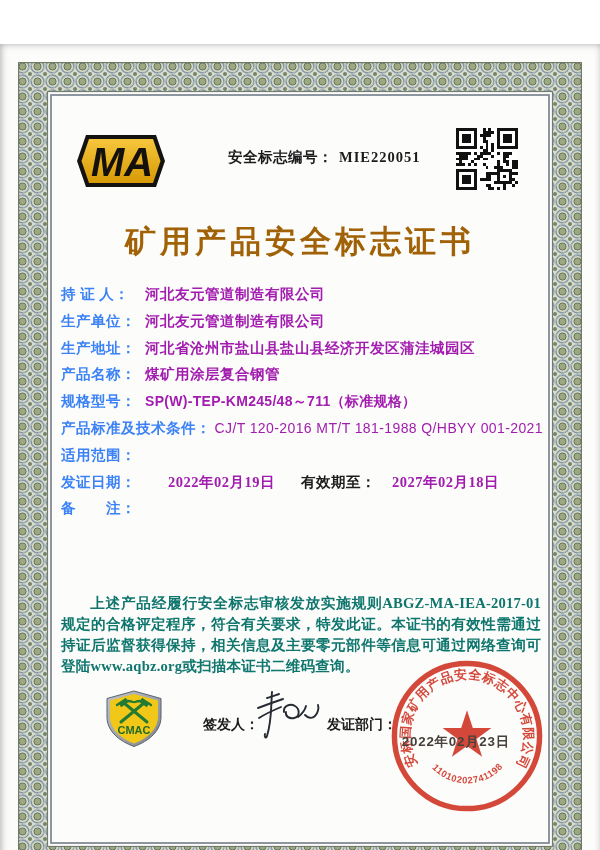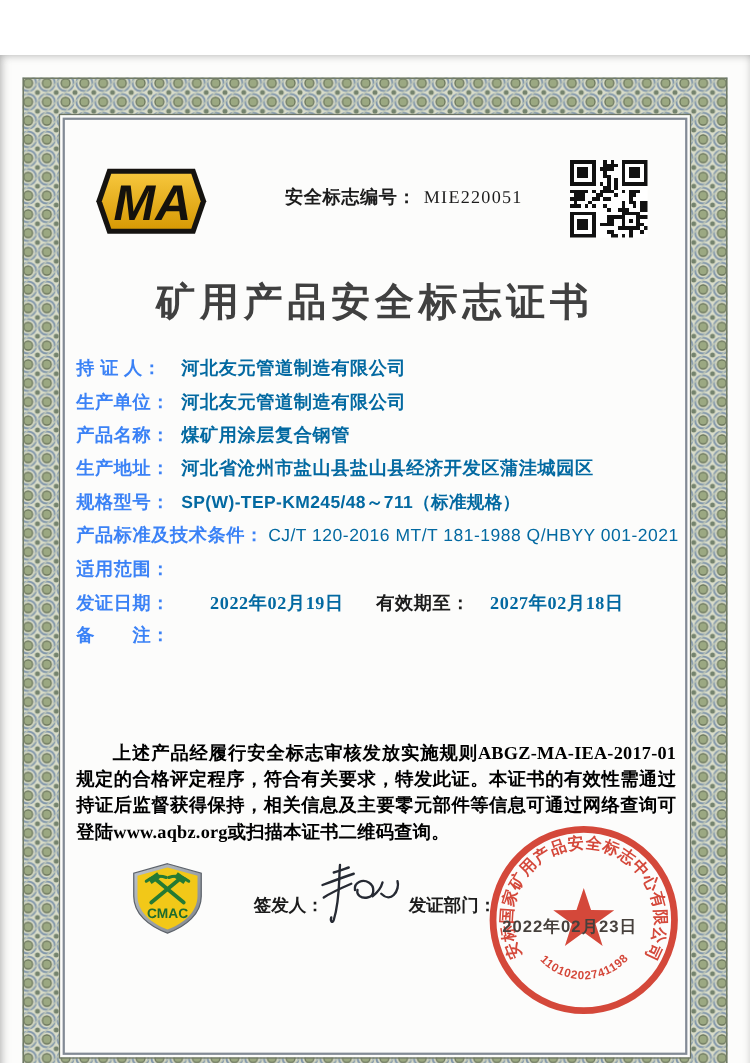--- a/index.html
+++ b/index.html
@@ -7,42 +7,42 @@
     position:relative;width:600px;height:850px;background:#fcfcfb;overflow:hidden;
     font-family:"Liberation Serif","DejaVu Serif",serif;color:#1c1c1c;
     box-shadow:inset 4px 3px 7px -3px rgba(110,110,110,.55), inset -3px -3px 6px -3px rgba(140,140,140,.4);
     margin-top:44px;
   }
   .abs{position:absolute;}
   svg{display:block;}
 
   
   .cert-no{left:228px;top:104px;font-size:14.5px;font-weight:700;letter-spacing:.5px;white-space:nowrap;}
-  .cert-no .val{font-family:"Liberation Serif","DejaVu Serif",serif;font-weight:400;margin-left:6px;letter-spacing:1px;}
+  .cert-no .val{font-family:"Liberation Serif","DejaVu Serif",serif;font-weight:700;margin-left:6px;letter-spacing:1px;}
 
   .title{
     left:0;top:177px;width:600px;text-align:center;margin:0;
     font-family:"Liberation Sans","DejaVu Sans",sans-serif;
-    font-size:31px;font-weight:800;letter-spacing:4px;color:#404040;
+    font-size:31px;font-weight:800;letter-spacing:4px;color:#a16207;
   }
 
   
   .fields{left:61px;top:241px;width:482px;}
   .row{display:flex;align-items:baseline;height:26.8px;font-size:14.5px;white-space:nowrap;}
   .row .label{font-weight:700;min-width:84px;letter-spacing:.5px;color:#3b82f6;}
-  .row .value{font-weight:600;color:#0369a1;letter-spacing:.5px;}
+  .row .value{font-weight:600;color:#a21caf;letter-spacing:.5px;}
   .row .value.latin-bold{font-family:"Liberation Sans","DejaVu Sans",sans-serif;font-weight:700;letter-spacing:.3px;font-size:14px;}
   .row .value.latin{font-family:"Liberation Sans","DejaVu Sans",sans-serif;font-weight:400;letter-spacing:.4px;font-size:14px;margin-left:10px;}
   .row .value2-label{font-weight:700;margin-left:26px;letter-spacing:.5px;}
   .row .value.w-fixed{min-width:130px;text-align:right;}
 
   
   .paragraph{
     left:61px;top:549px;width:480px;margin:0;
-    font-size:14.6px;line-height:21px;font-weight:700;color:#000000;
+    font-size:14.6px;line-height:21px;font-weight:700;color:#0f766e;
     text-align:justify;text-indent:2em;letter-spacing:.2px;
   }
 
   
   .signer-label{left:203px;top:672px;font-size:14px;font-weight:700;}
   .dept-label{left:327px;top:672px;font-size:14px;font-weight:700;}
 </style>
 </head>
 <body>
 
@@ -212,26 +212,26 @@
   <div class="abs fields">
     <div class="row">
       <span class="label">持 证 人：</span>
       <span class="value">河北友元管道制造有限公司</span>
     </div>
     <div class="row">
       <span class="label">生产单位：</span>
       <span class="value">河北友元管道制造有限公司</span>
     </div>
     <div class="row">
+      <span class="label">生产地址：</span>
+      <span class="value">河北省沧州市盐山县盐山县经济开发区蒲洼城园区</span>
+    </div>
+    <div class="row">
       <span class="label">产品名称：</span>
       <span class="value">煤矿用涂层复合钢管</span>
-    </div>
-    <div class="row">
-      <span class="label">生产地址：</span>
-      <span class="value">河北省沧州市盐山县盐山县经济开发区蒲洼城园区</span>
     </div>
     <div class="row">
       <span class="label">规格型号：</span>
       <span class="value latin-bold">SP(W)-TEP-KM245/48～711（标准规格）</span>
     </div>
     <div class="row">
       <span class="label" style="min-width:0">产品标准及技术条件：</span>
       <span class="value latin">CJ/T 120-2016 MT/T 181-1988 Q/HBYY 001-2021</span>
     </div>
     <div class="row">

